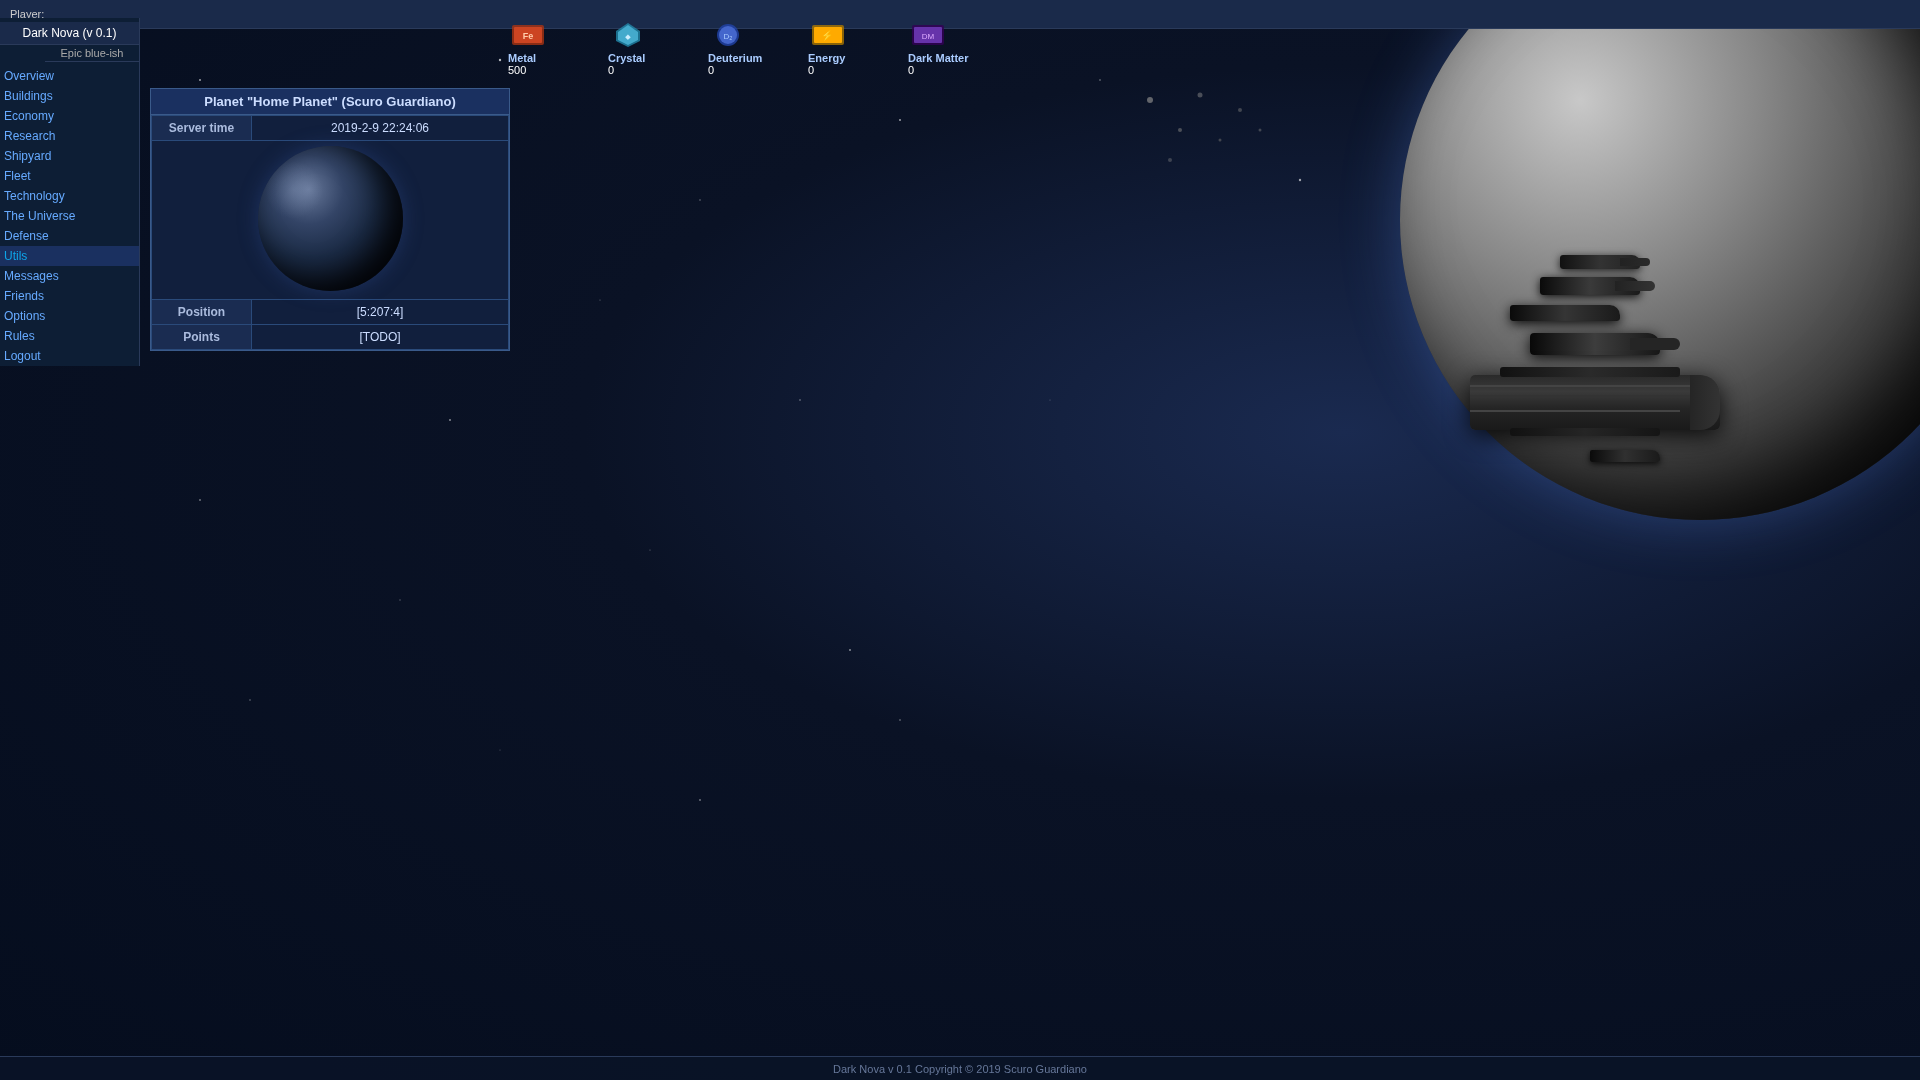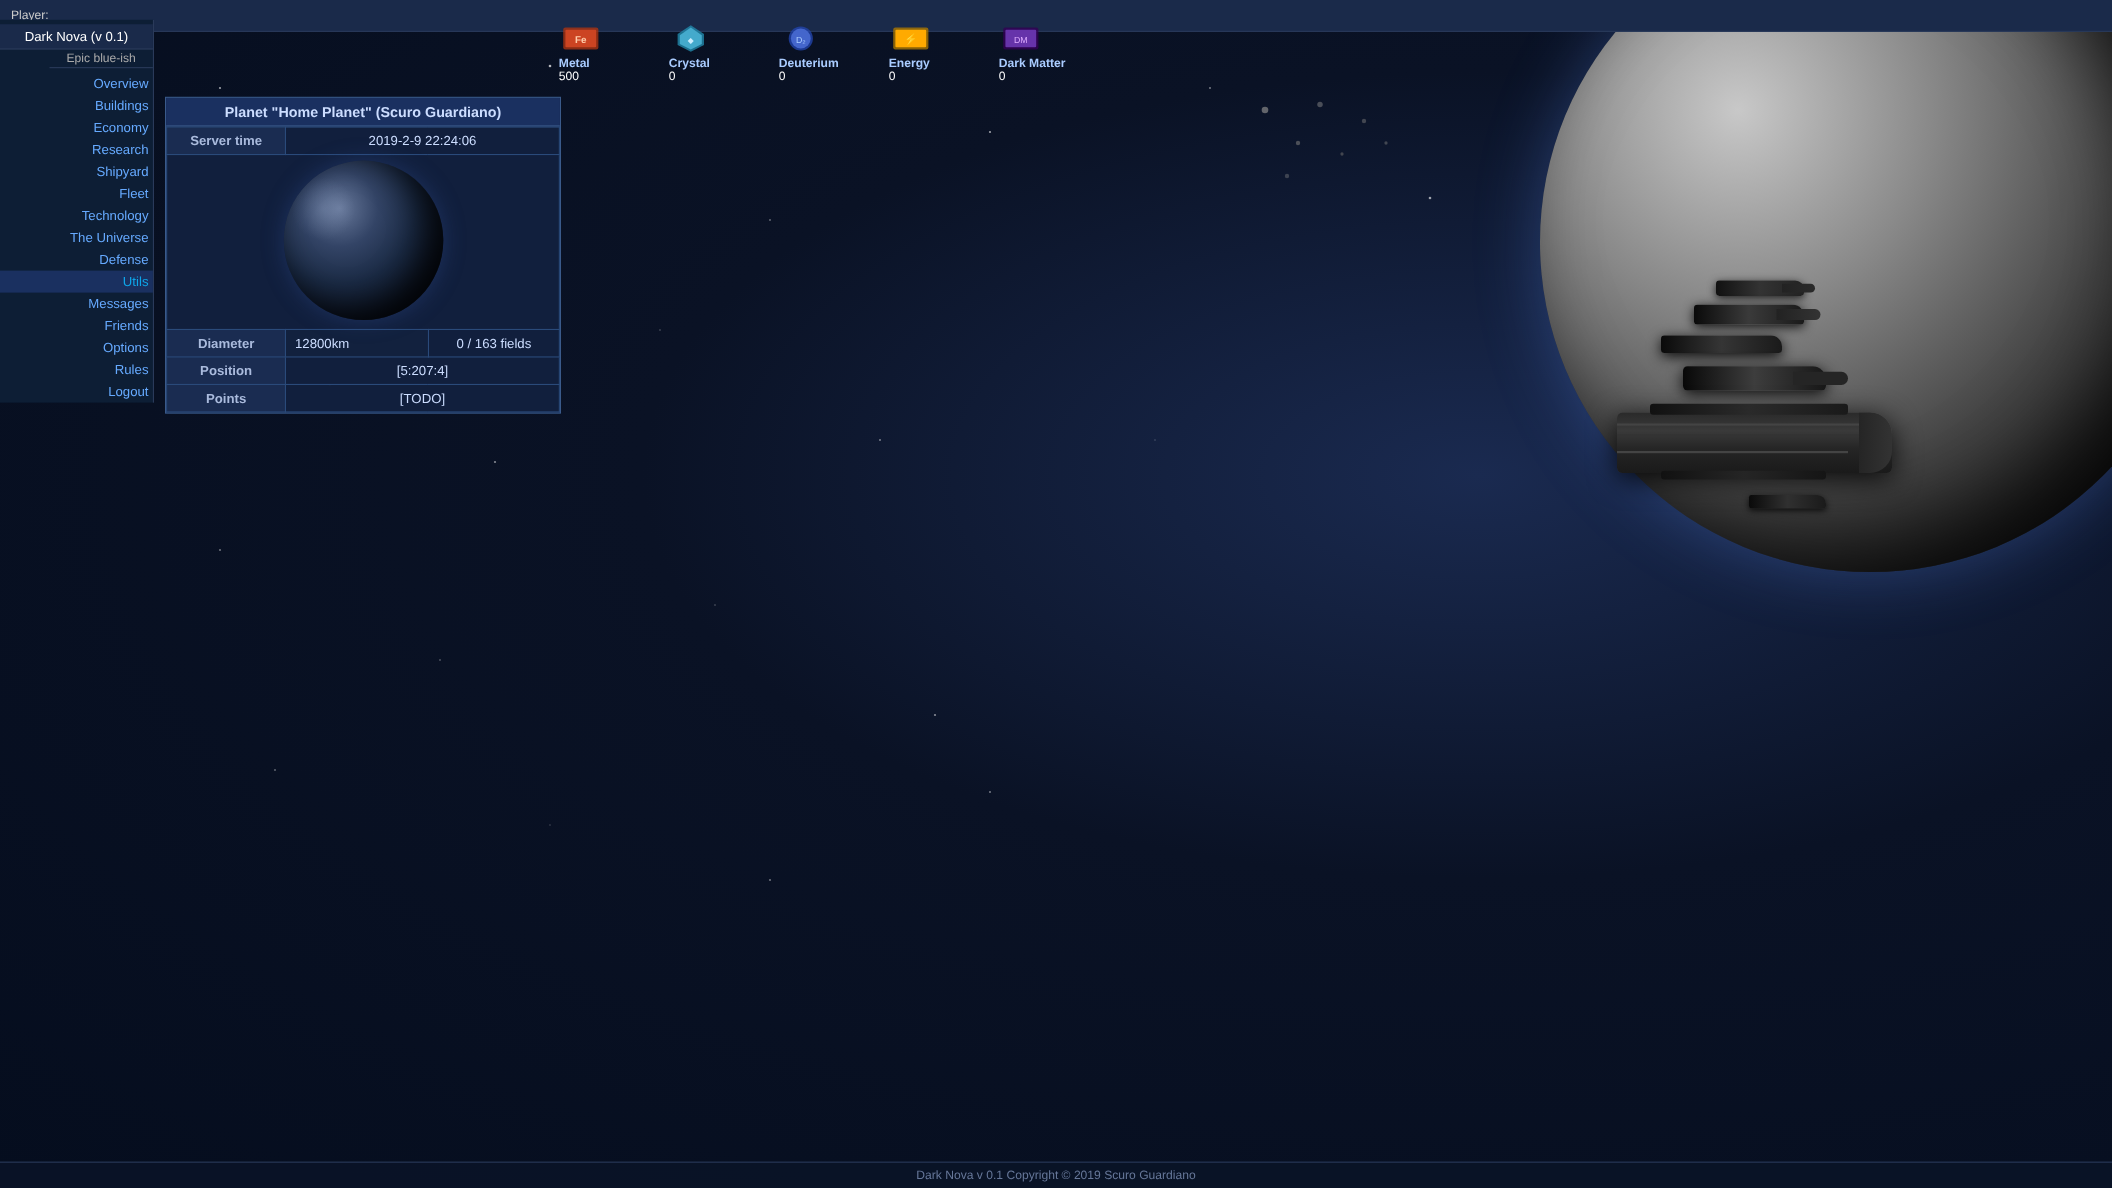--- a/index.html
+++ b/index.html
@@ -149,21 +149,21 @@
       color: #aaaaaa;
       font-size: 11px;
       text-align: center;
       padding: 2px;
       border-bottom: 1px solid #2a3a5a;
       margin-bottom: 4px;
       margin-left: 45px;
     }
 
     .sidebar-item {
-      text-align: right;
+      text-align: left;
       padding: 3px 4px;
       cursor: pointer;
     }
 
     .sidebar-item a, .sidebar-link {
       color: #66aaff;
       text-decoration: none;
       font-size: 12px;
     }
 
@@ -458,25 +458,20 @@
           <td>Server time</td>
           <td colspan="2">2019-2-9 22:24:06</td>
         </tr>
 
         <tr class="panel-row">
           <td colspan="3" class="planet-image-cell">
             <div class="planet-img"></div>
           </td>
         </tr>
 
-        <tr class="panel-row data-row">
-          <td>Diameter</td>
-          <td>12800km</td>
-          <td>0 / 163 fields</td>
-        </tr>
 
 
         <tr class="panel-row">
           <td>Position</td>
           <td colspan="2">[5:207:4]</td>
         </tr>
 
         <tr class="panel-row">
           <td>Points</td>
           <td colspan="2">[TODO]</td>

